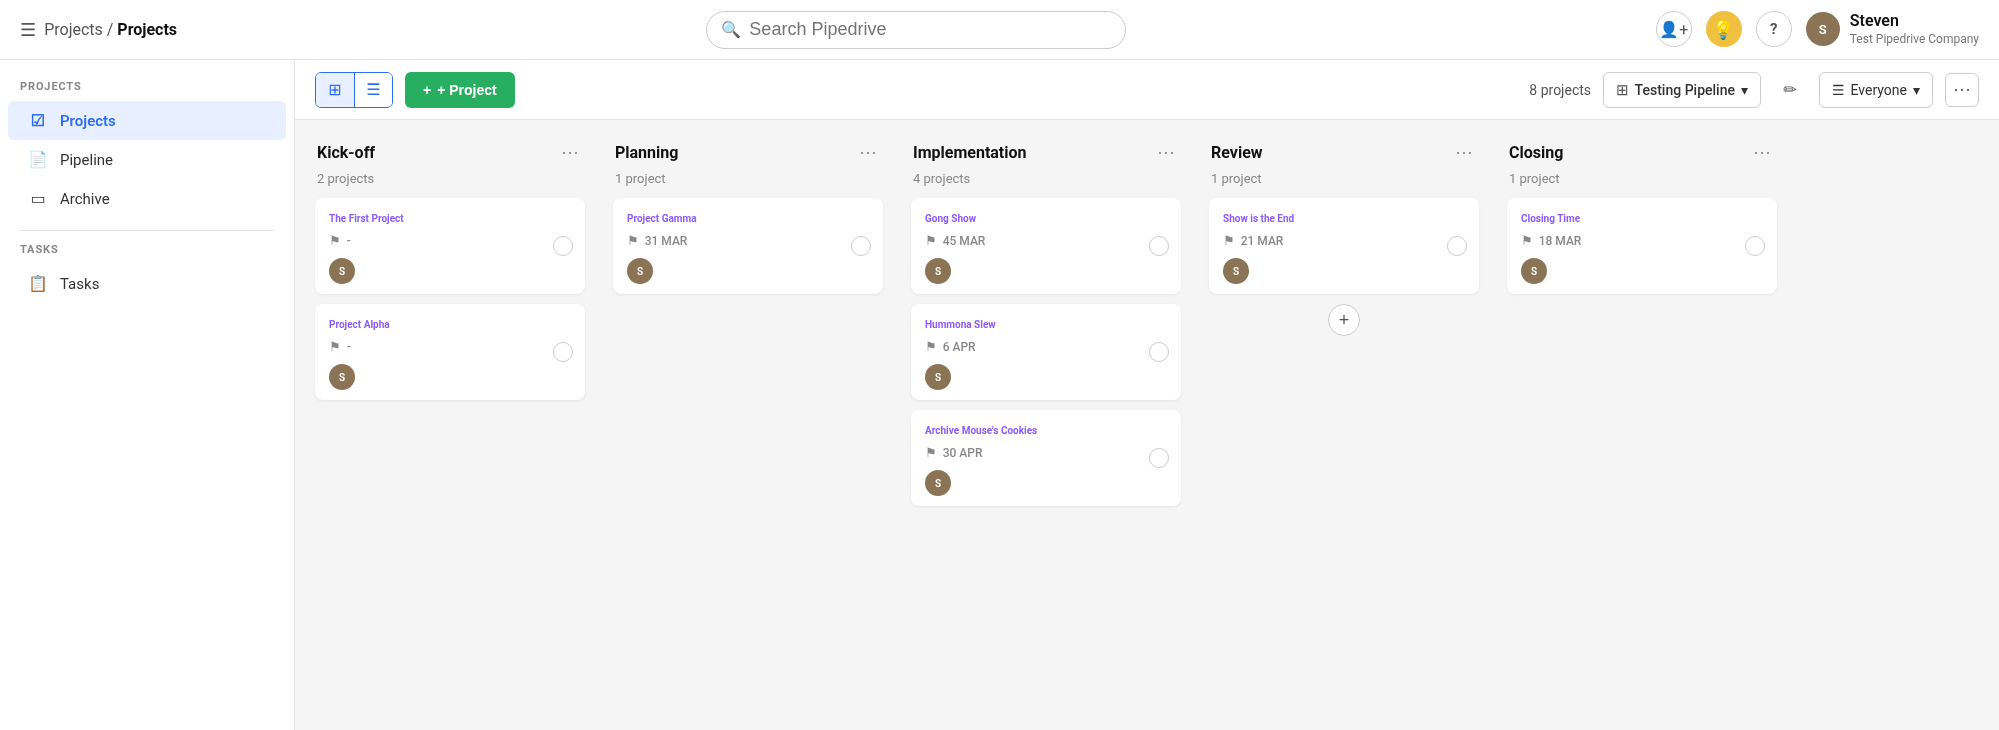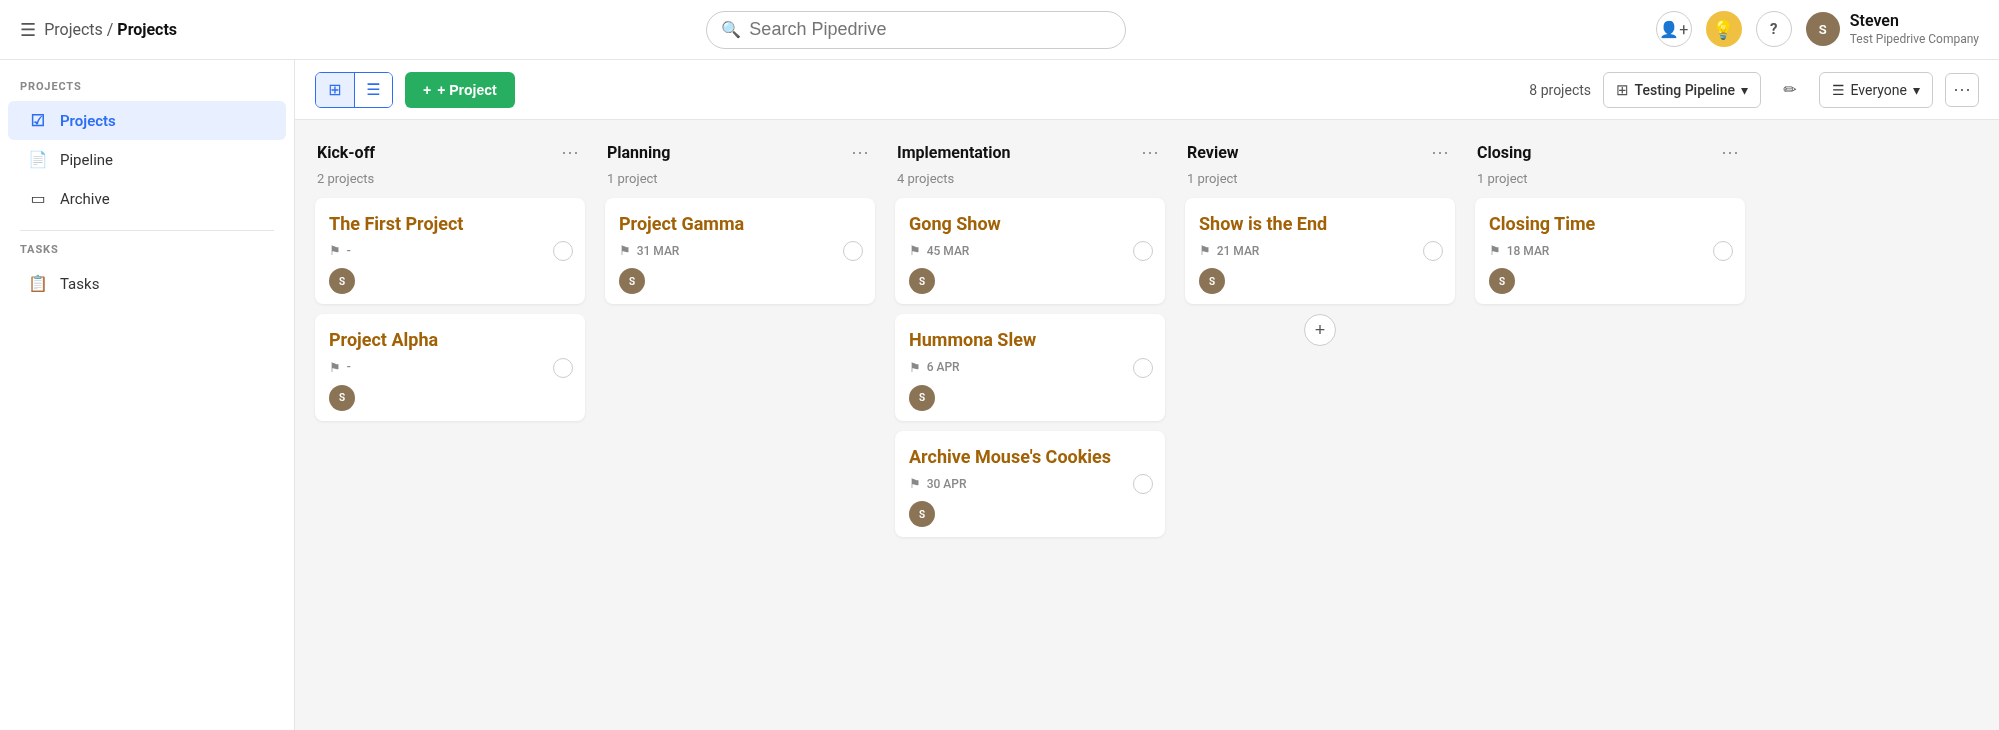--- a/index.html
+++ b/index.html
@@ -211,21 +211,21 @@
       cursor: pointer;
       font-size: 18px;
       color: #555;
       display: flex; align-items: center; justify-content: center;
     }
 
     
     .kanban-board {
       flex: 1;
       display: flex;
-      gap: 4px;
+      gap: 12px;
       padding: 20px 20px 0 20px;
       overflow-x: auto;
       background: #f5f5f5;
     }
     .kanban-col {
       min-width: 270px;
       width: 270px;
       margin-right: 16px;
       display: flex;
       flex-direction: column;
@@ -249,21 +249,21 @@
     }
     .col-count { font-size: 13px; color: #888; margin-bottom: 12px; padding: 0 2px; }
     .col-cards { display: flex; flex-direction: column; gap: 10px; }
     .card {
       background: #fff;
       border-radius: 8px;
       padding: 14px 14px 10px 14px;
       box-shadow: 0 1px 3px rgba(0,0,0,0.07);
       position: relative;
     }
-    .card-title { font-size: 18px; font-weight: 700; color: #a16207; margin-bottom: 8px; line-height: 1.3; }
+    .card-title { font-size: 10px; font-weight: 700; color: #8b5cf6; margin-bottom: 8px; line-height: 1.3; }
     .card-meta { display: flex; align-items: center; gap: 6px; margin-bottom: 10px; }
     .flag-icon { font-size: 13px; color: #888; }
     .card-date { font-size: 12px; color: #888; font-weight: 500; }
     .card-footer { display: flex; align-items: center; justify-content: space-between; }
     .card-avatar {
       width: 26px; height: 26px;
       border-radius: 50%;
       background: #8b7355;
       display: flex; align-items: center; justify-content: center;
       color: #fff; font-size: 10px; font-weight: 600;

